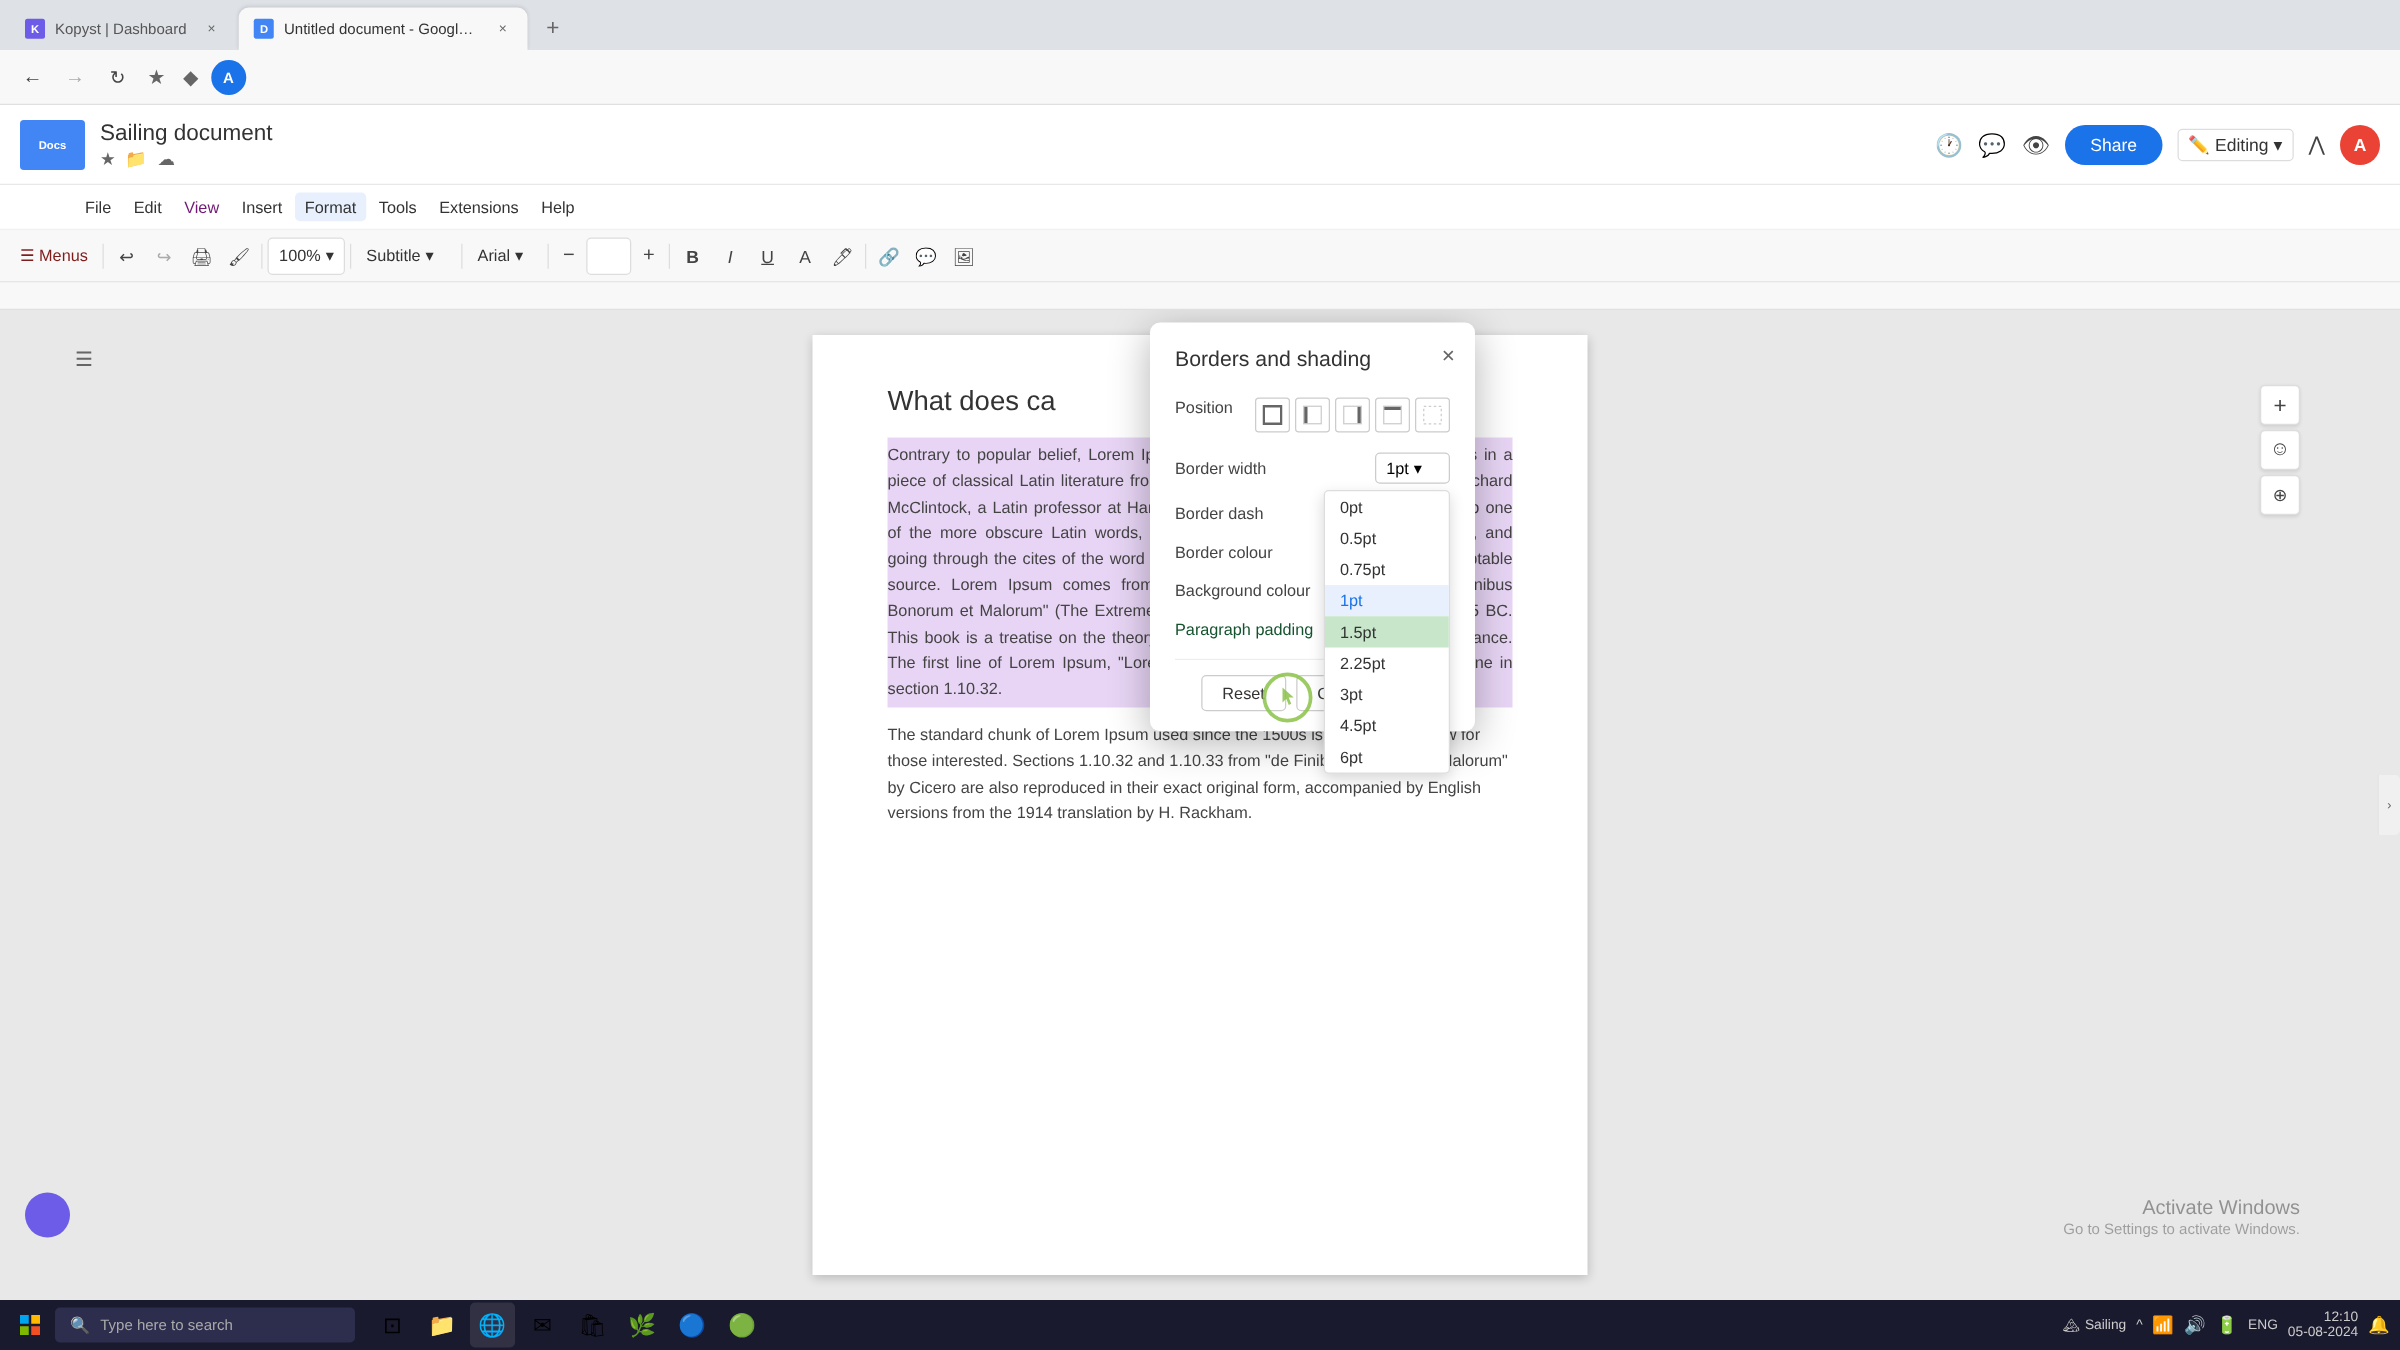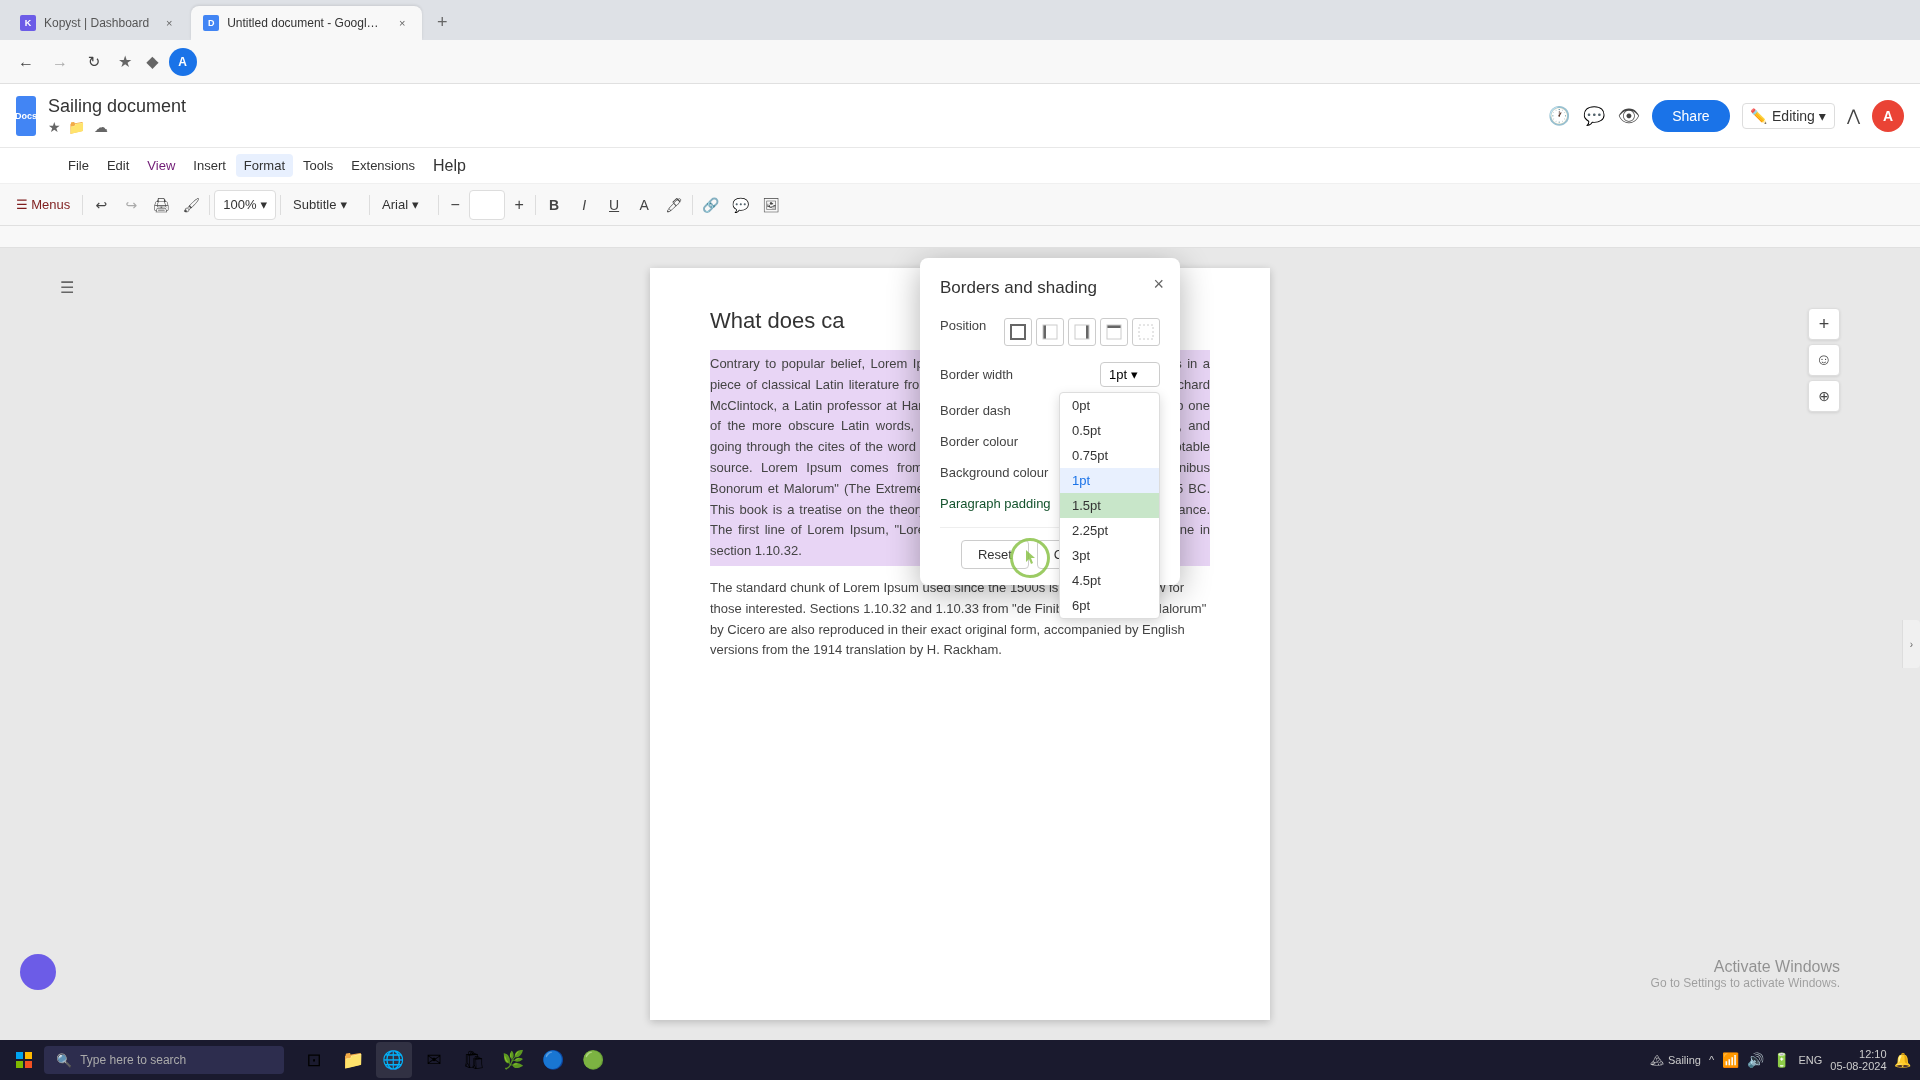--- a/index.html
+++ b/index.html
@@ -32,21 +32,21 @@
     <div style="width:28px; height:28px; border-radius:50%; display:flex; align-items:center; justify-content:center; font-size:15px; color:#444; cursor:pointer;">↻</div>
     <div style="font-size:16px; color:#666; cursor:pointer; padding:4px;">★</div>
     <div style="font-size:16px; color:#666; cursor:pointer; padding:4px;">◆</div>
     <div style="width:28px; height:28px; border-radius:50%; background:#1a73e8; display:flex; align-items:center; justify-content:center; color:white; font-size:12px; font-weight:bold; cursor:pointer;">A</div>
   </div>
 </div>
 
 <div style="background:white; display:flex; flex-direction:column;">
 
   <div style="height:64px; display:flex; align-items:center; padding:0 16px; gap:12px; border-bottom:1px solid #e8e8e8;">
-    <div style="width:20px; height:40px; background:#4285f4; border-radius:3px; display:flex; align-items:center; justify-content:center; color:white; font-size:9px; font-weight:bold;">Docs</div>
+    <div style="width:52px; height:40px; background:#4285f4; border-radius:3px; display:flex; align-items:center; justify-content:center; color:white; font-size:9px; font-weight:bold;">Docs</div>
     <div style="display:flex; flex-direction:column;">
       <span style="font-size:18px; color:#333; font-weight:normal; cursor:pointer;">Sailing document</span>
       <div style="display:flex; gap:8px; margin-top:2px;">
         <span style="font-size:14px; color:#666; cursor:pointer;">★</span>
         <span style="font-size:14px; color:#666; cursor:pointer;">📁</span>
         <span style="font-size:14px; color:#666; cursor:pointer;">☁</span>
       </div>
     </div>
     <div style="flex:1;"></div>
     <div style="display:flex; align-items:center; gap:12px;">
@@ -65,21 +65,21 @@
   </div>
 
   <div style="height:36px; display:flex; align-items:center; padding:0 60px; gap:2px; background:white; border-bottom:1px solid #f0f0f0;">
     <div style="font-size:13px; color:#333; padding:4px 8px; border-radius:4px; cursor:pointer;">File</div>
     <div style="font-size:13px; color:#333; padding:4px 8px; border-radius:4px; cursor:pointer;">Edit</div>
     <div style="font-size:13px; color:#701a75; padding:4px 8px; border-radius:4px; cursor:pointer;">View</div>
     <div style="font-size:13px; color:#333; padding:4px 8px; border-radius:4px; cursor:pointer;">Insert</div>
     <div style="font-size:13px; color:#333; padding:4px 8px; border-radius:4px; cursor:pointer; background:#e8f0fe;">Format</div>
     <div style="font-size:13px; color:#333; padding:4px 8px; border-radius:4px; cursor:pointer;">Tools</div>
     <div style="font-size:13px; color:#333; padding:4px 8px; border-radius:4px; cursor:pointer;">Extensions</div>
-    <div style="font-size:16px; color:#333; padding:4px 8px; border-radius:4px; cursor:pointer;">Help</div>
+    <div style="font-size:13px; color:#333; padding:4px 8px; border-radius:4px; cursor:pointer;">Help</div>
   </div>
 
   <div style="height:42px; display:flex; align-items:center; padding:0 8px; gap:2px; background:#f8f8f8; border-bottom:1px solid #e0e0e0; overflow:hidden;">
     <div style="height:30px; display:flex; align-items:center; padding:0 8px; border-radius:4px; cursor:pointer; font-size:13px; color:#7f1d1d; gap:4px;">☰ Menus</div>
     <div style="width:1px; height:20px; background:#ddd; margin:0 2px;"></div>
     <div style="height:30px; width:28px; display:flex; align-items:center; justify-content:center; border-radius:4px; cursor:pointer; font-size:14px; color:#444;">↩</div>
     <div style="height:30px; width:28px; display:flex; align-items:center; justify-content:center; border-radius:4px; cursor:pointer; font-size:14px; color:#aaa;">↪</div>
     <div style="height:30px; width:28px; display:flex; align-items:center; justify-content:center; border-radius:4px; cursor:pointer; font-size:14px; color:#444;">🖨</div>
     <div style="height:30px; width:28px; display:flex; align-items:center; justify-content:center; border-radius:4px; cursor:pointer; font-size:14px; color:#444;">🖌</div>
     <div style="width:1px; height:20px; background:#ddd; margin:0 2px;"></div>

